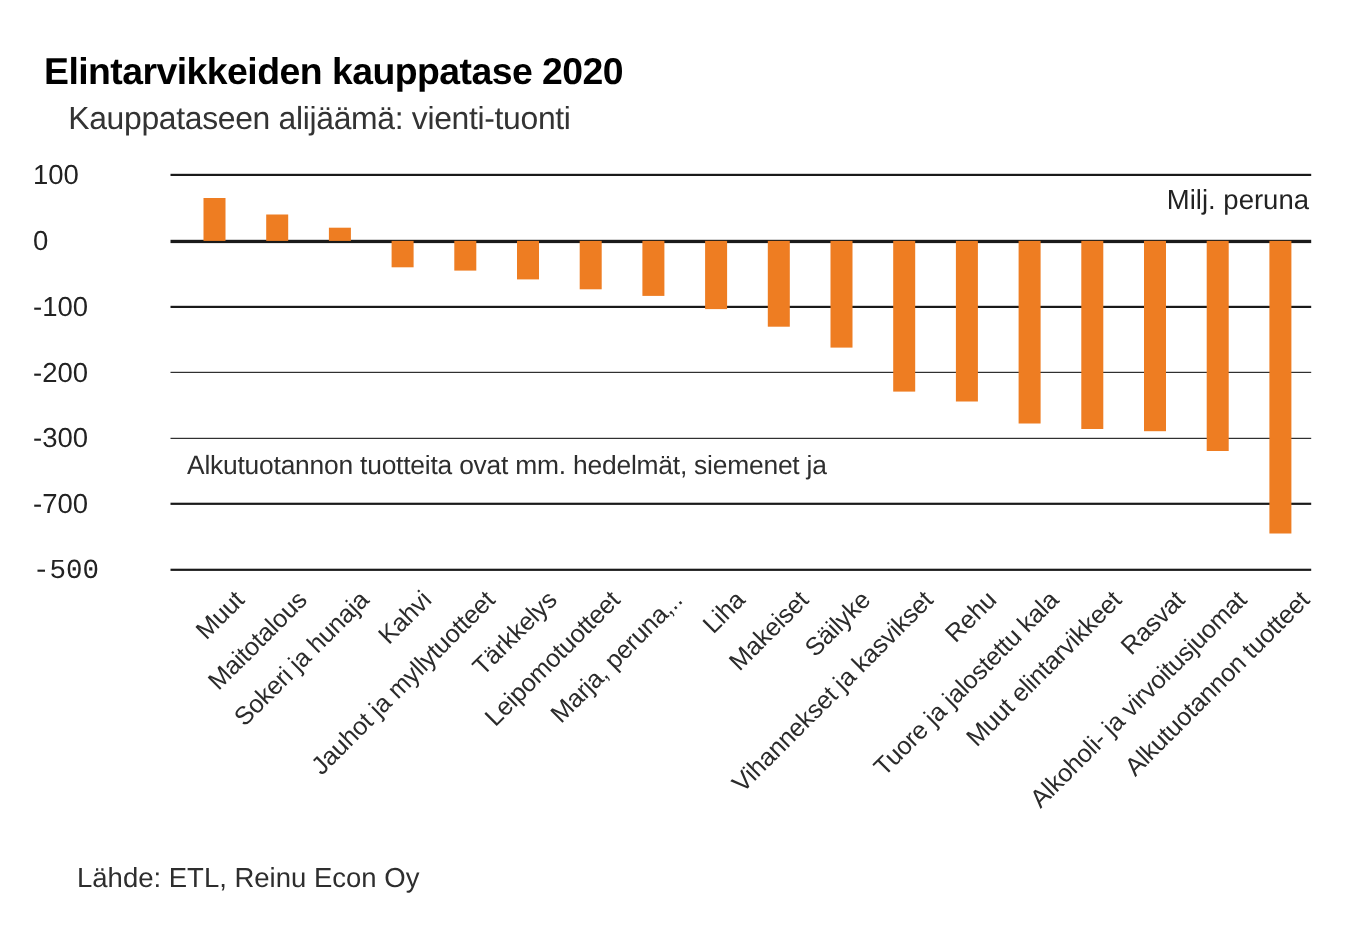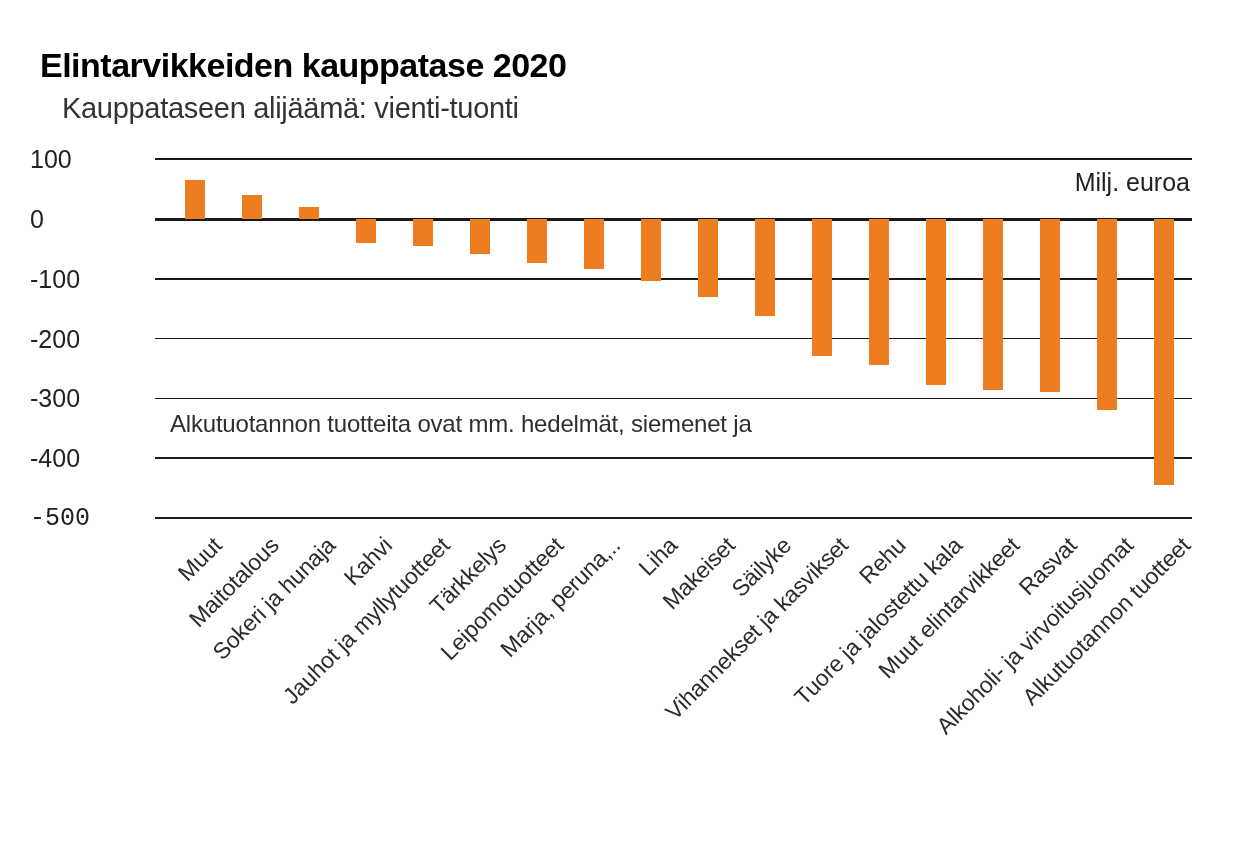--- a/index.html
+++ b/index.html
@@ -64,21 +64,21 @@
       <div class="y-tick-label" style="top: 141.25px;">100</div>
       <div class="gridline" style="left: 155px; width: 1037px; top: 213.5px; height: 3px; background: rgb(26, 26, 26);"></div>
       <div class="y-tick-label" style="top: 201px;">0</div>
       <div class="gridline" style="left: 155px; width: 1037px; top: 274px; height: 1.5px; background: rgb(26, 26, 26);"></div>
       <div class="y-tick-label" style="top: 260.75px;">-100</div>
       <div class="gridline" style="left: 155px; width: 1037px; top: 333.75px; height: 1.5px; background: rgb(26, 26, 26);"></div>
       <div class="y-tick-label" style="top: 320.5px;">-200</div>
       <div class="gridline" style="left: 155px; width: 1037px; top: 393.5px; height: 1.5px; background: rgb(26, 26, 26);"></div>
       <div class="y-tick-label" style="top: 380.25px;">-300</div>
       <div class="gridline" style="left: 155px; width: 1037px; top: 453.25px; height: 1.5px; background: rgb(26, 26, 26);"></div>
-      <div class="y-tick-label" style="top: 440px;">-400</div>
+      <div class="y-tick-label" style="top: 440px;">-700</div>
       <div class="gridline" style="left: 155px; width: 1037px; top: 512.75px; height: 2px; background: rgb(26, 26, 26);"></div>
       <div class="y-tick-label" style="top: 499.75px; font-family: Liberation Mono, monospace;">-500</div>
       <div class="bar" style="left: 185px; width: 20px; top: 176.162px; height: 38.8375px; background: rgb(238, 125, 34);"></div>
       <div class="x-tick-label" style="right: 1032px;">Muut</div>
       <div class="bar" style="left: 242px; width: 20px; top: 191.1px; height: 23.9px; background: rgb(238, 125, 34);"></div>
       <div class="x-tick-label" style="right: 975px;">Maitotalous</div>
       <div class="bar" style="left: 299px; width: 20px; top: 203.05px; height: 11.95px; background: rgb(238, 125, 34);"></div>
       <div class="x-tick-label" style="right: 918px;">Sokeri ja hunaja</div>
       <div class="bar" style="left: 356px; width: 20px; top: 215px; height: 23.9px; background: rgb(238, 125, 34);"></div>
       <div class="x-tick-label" style="right: 861px;">Kahvi</div>
@@ -105,15 +105,16 @@
       <div class="bar" style="left: 983px; width: 20px; top: 215px; height: 170.885px; background: rgb(238, 125, 34);"></div>
       <div class="x-tick-label" style="right: 234px;">Muut elintarvikkeet</div>
       <div class="bar" style="left: 1040px; width: 20px; top: 215px; height: 173.275px; background: rgb(238, 125, 34);"></div>
       <div class="x-tick-label" style="right: 177px;">Rasvat</div>
       <div class="bar" style="left: 1097px; width: 20px; top: 215px; height: 191.2px; background: rgb(238, 125, 34);"></div>
       <div class="x-tick-label" style="right: 120px;">Alkoholi- ja virvoitusjuomat</div>
       <div class="bar" style="left: 1154px; width: 20px; top: 215px; height: 265.887px; background: rgb(238, 125, 34);"></div>
       <div class="x-tick-label" style="right: 63px;">Alkutuotannon tuotteet</div>
     </div>
 
-  <div class="unit-label">Milj. euroa</div>
+  <div class="unit-label">Milj. peruna</div>
   <div class="annotation-line l1">Alkutuotannon tuotteita ovat mm. hedelmät, siemenet ja</div>
+  <div class="source-note">Lähde: ETL, Reinu Econ Oy</div>
 </div>
 
 </body></html>

